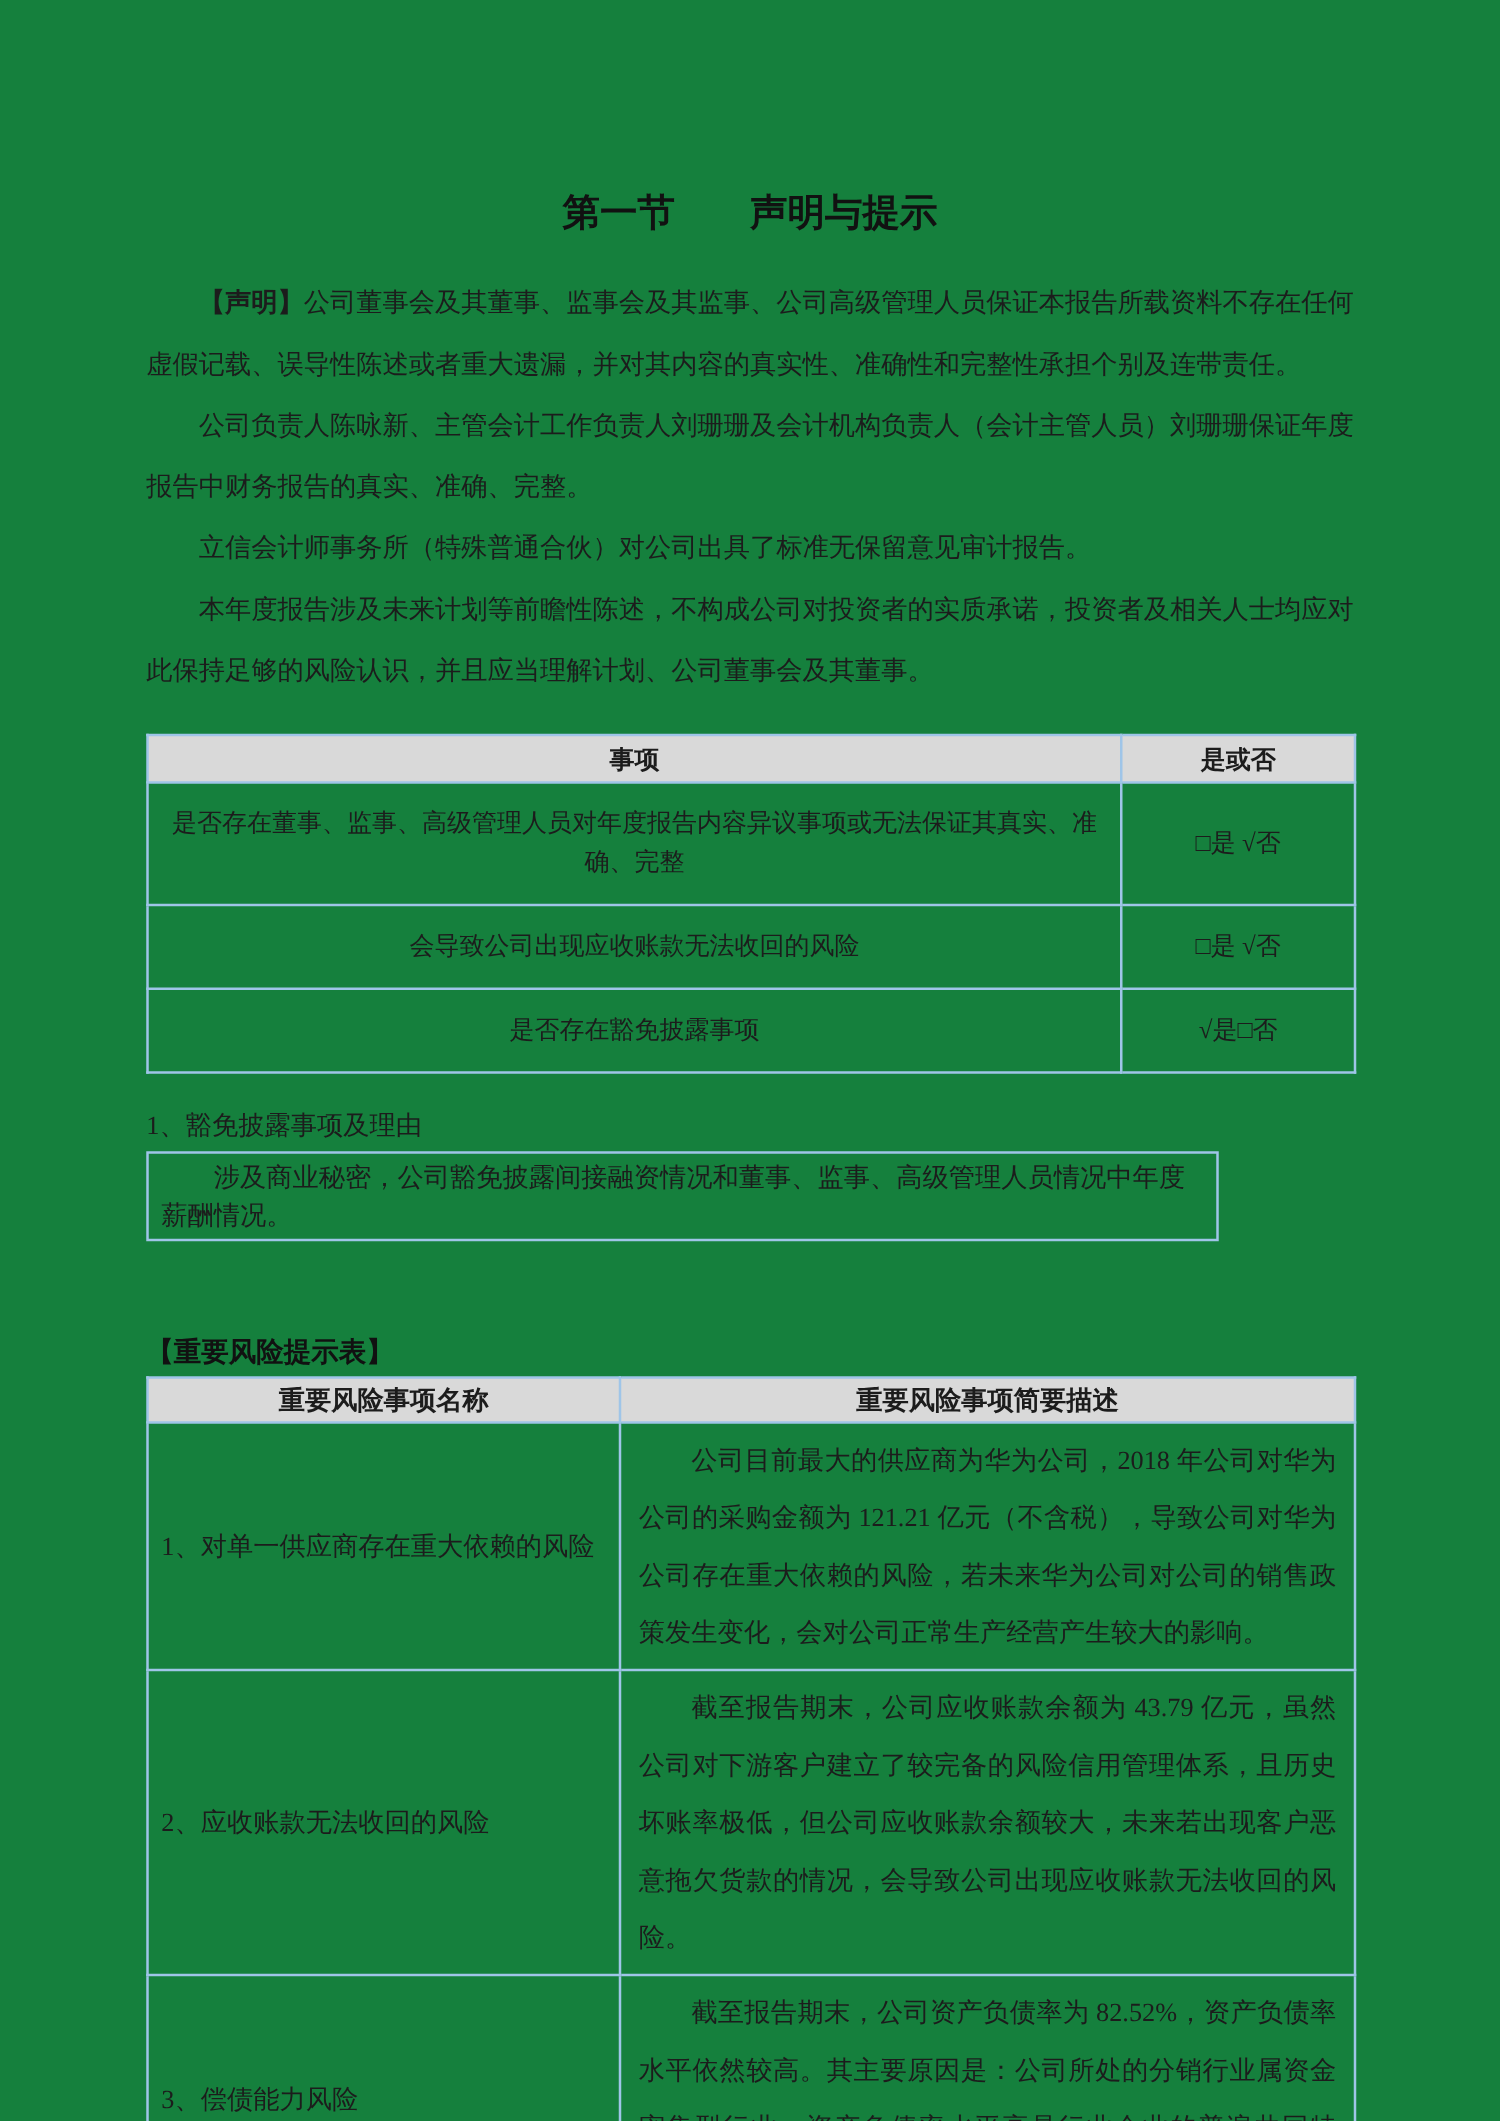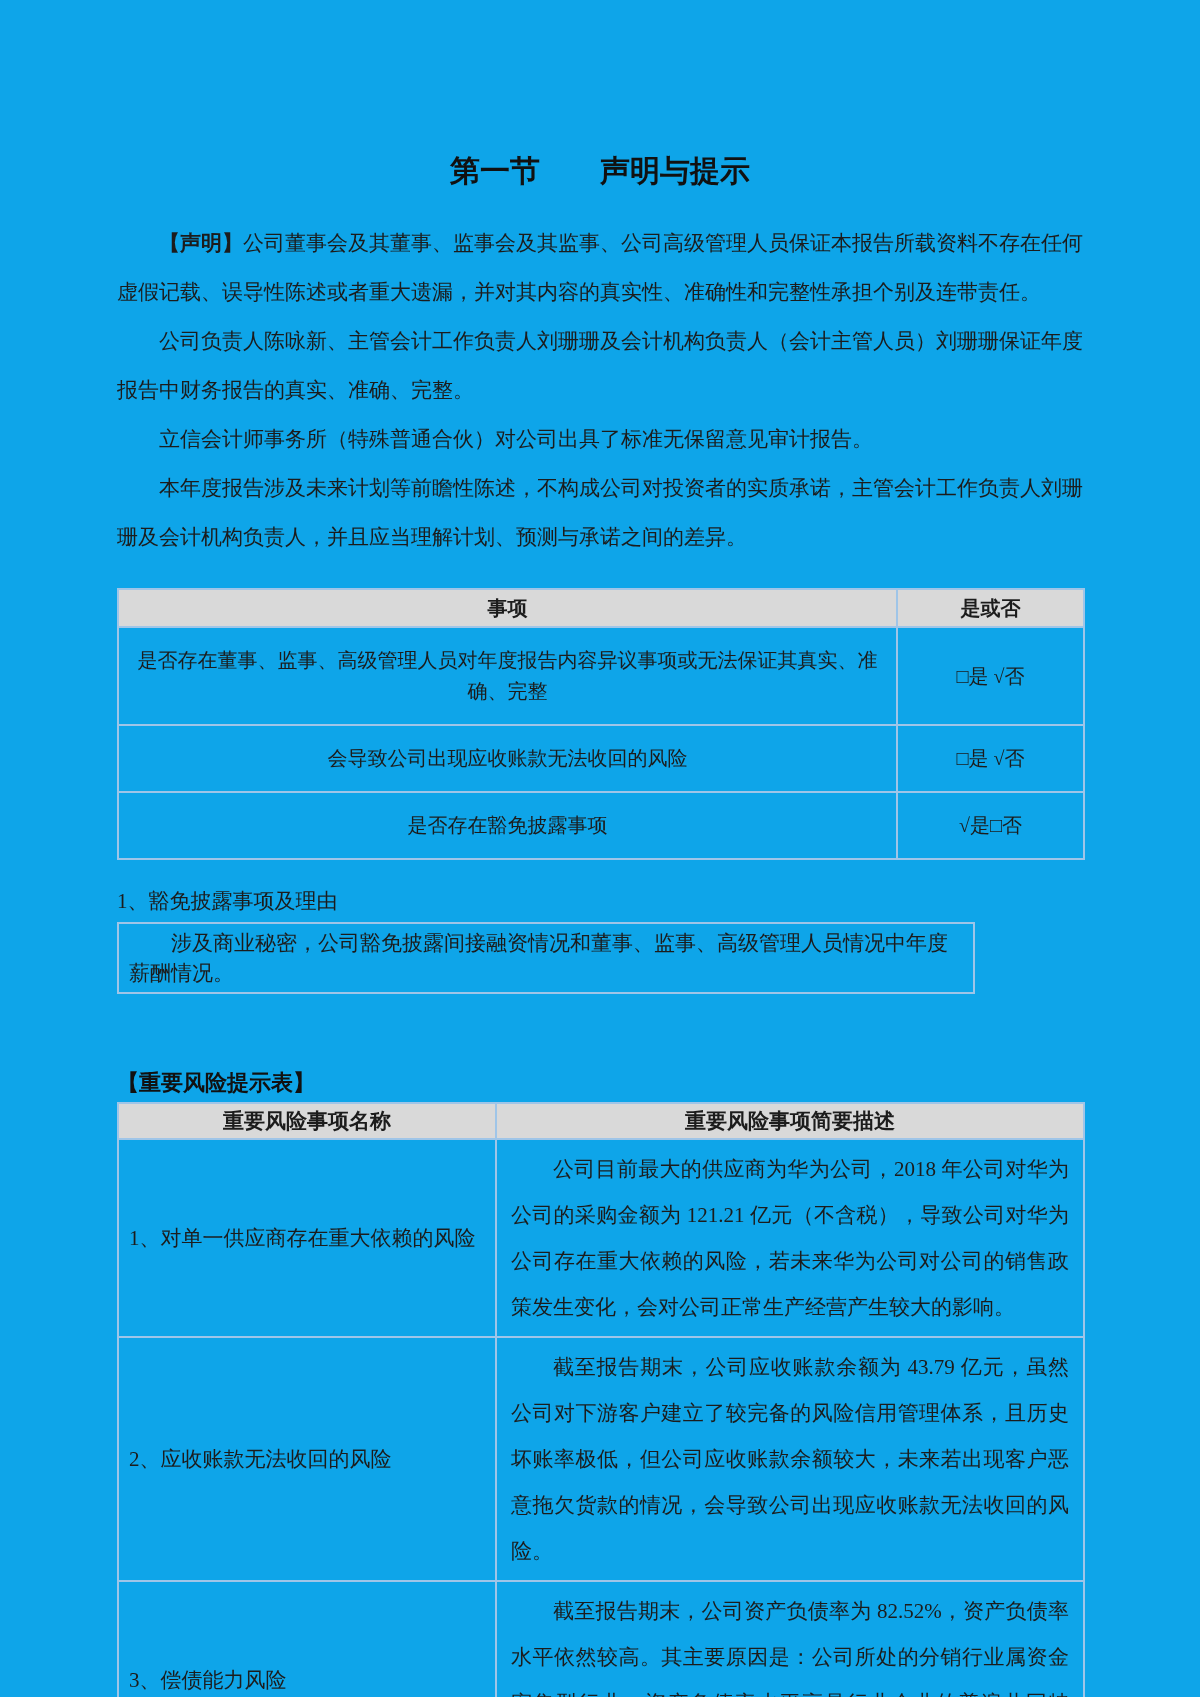--- a/index.html
+++ b/index.html
@@ -5,21 +5,21 @@
   * { margin: 0; padding: 0; box-sizing: border-box; }
   html, body { background: #ffffff; }
   body {
     font-family: "Liberation Serif", "DejaVu Serif", serif;
     color: #1c1c1c;
   }
   .page {
     position: relative;
     width: 1200px;
     height: 1697px;
-    background: #0ea5e9;
+    background: #15803d;
     margin: 0 auto;
     overflow: hidden;
   }
   .content {
     margin: 0 117px;
     width: 966px;
   }
   .doc-title {
     margin-top: 150px;
     text-align: center;
@@ -136,21 +136,21 @@
 
 <div class="page">
   <div class="content">
 
     <div class="doc-title">第一节　　声明与提示</div>
 
     <div class="body-text">
       <p><span class="statement-label">【声明】</span><span>公司董事会及其董事、监事会及其监事、公司高级管理人员保证本报告所载资料不存在任何虚假记载、误导性陈述或者重大遗漏，并对其内容的真实性、准确性和完整性承担个别及连带责任。</span></p>
       <p>公司负责人陈咏新、主管会计工作负责人刘珊珊及会计机构负责人（会计主管人员）刘珊珊保证年度报告中财务报告的真实、准确、完整。</p>
       <p>立信会计师事务所（特殊普通合伙）对公司出具了标准无保留意见审计报告。</p>
-      <p>本年度报告涉及未来计划等前瞻性陈述，不构成公司对投资者的实质承诺，主管会计工作负责人刘珊珊及会计机构负责人，并且应当理解计划、预测与承诺之间的差异。</p>
+      <p>本年度报告涉及未来计划等前瞻性陈述，不构成公司对投资者的实质承诺，投资者及相关人士均应对此保持足够的风险认识，并且应当理解计划、公司董事会及其董事。</p>
     </div>
 
     <table class="yn-table">
       <colgroup>
         <col class="col-item">
         <col class="col-answer">
       </colgroup>
       <thead>
         <tr>
           <th>事项</th>

